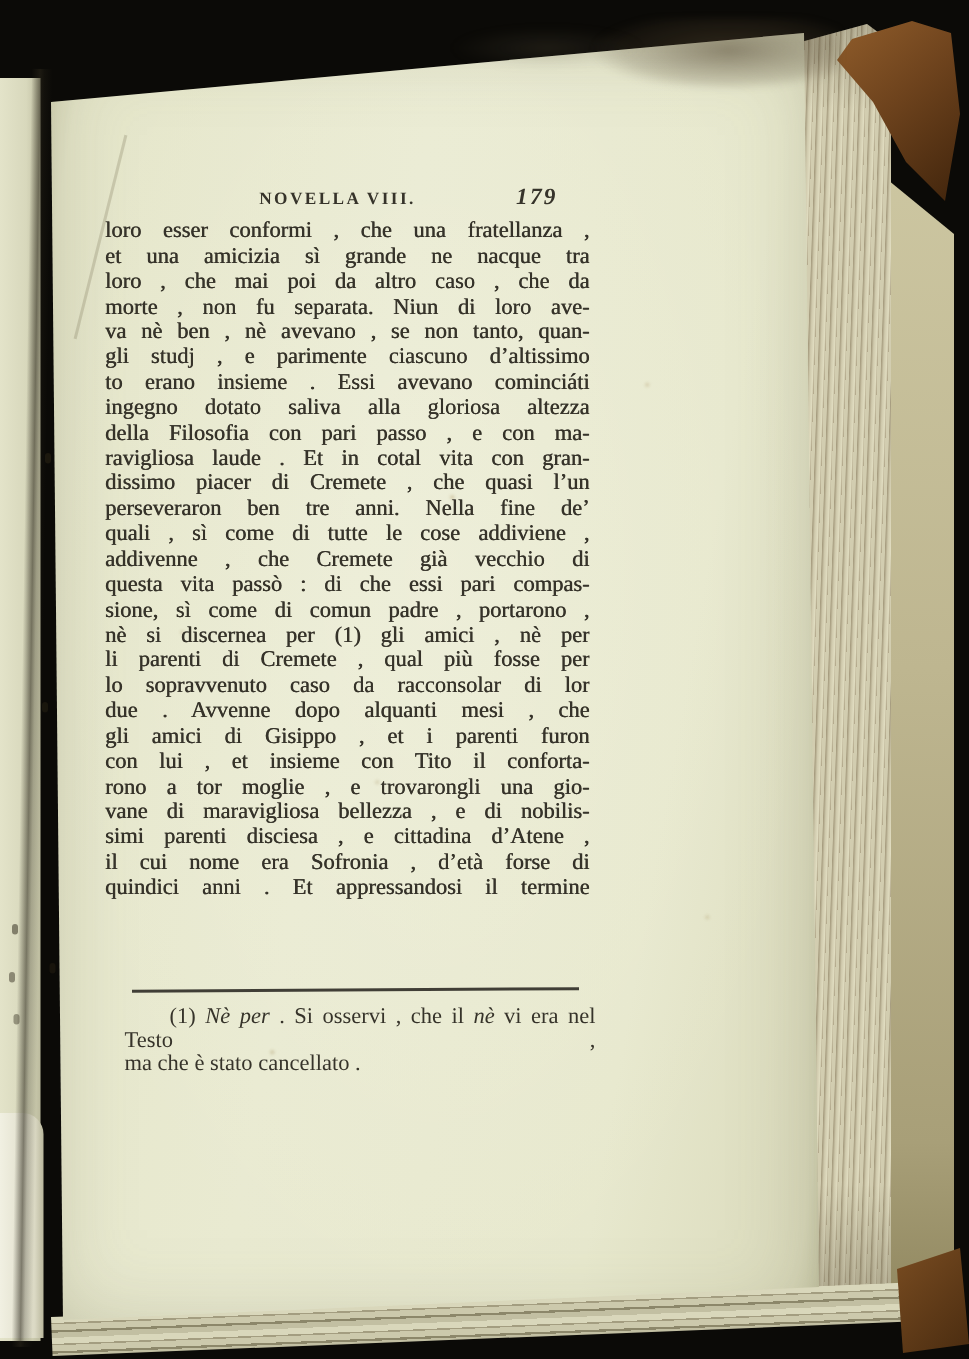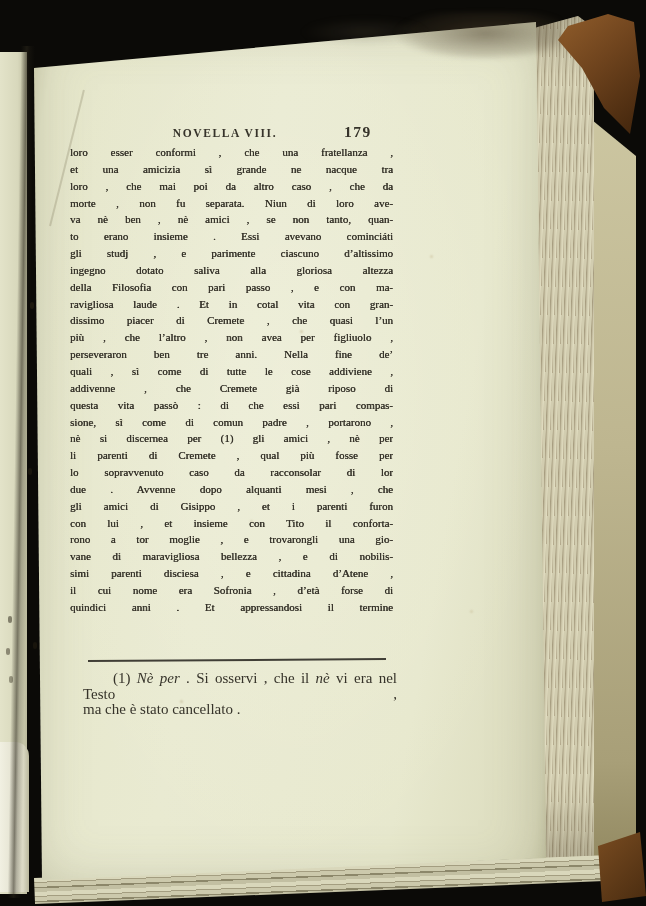--- a/index.html
+++ b/index.html
@@ -88,25 +88,25 @@
       8px 616px rgba(40,34,20,.5),6px 648px rgba(40,34,20,.45),9px 676px rgba(40,34,20,.4);
   }
   
   .text-layer{position:absolute;inset:0;z-index:10;color:#36332a;}
   .header-title{
     position:absolute;left:70px;top:127px;width:310px;text-align:center;
     font-size:11.5px;font-weight:bold;letter-spacing:1.6px;
   }
   .page-number{
     position:absolute;left:344px;top:123px;width:42px;
-    font-size:15.5px;letter-spacing:1.5px;font-weight:bold;
+    font-size:15.5px;letter-spacing:1.5px;font-weight:bold;font-style:italic;
   }
   .body-block{position:absolute;left:70px;top:146px;width:323px;}
   .line{
-    height:16.85px;overflow:hidden;font-size:11px;
+    height:16.85px;overflow:hidden;font-size:15px;
     text-align:justify;text-align-last:justify;
     text-shadow:.3px 0 0 currentColor;
   }
   .fn-rule{
     position:absolute;left:88px;top:659px;width:298px;height:2px;
     background:#403e36;transform:rotate(-.35deg);
   }
   .footnote{position:absolute;left:83px;top:671px;width:314px;font-size:15px;line-height:15.5px;}
   .fn1{text-indent:30px;text-align:justify;text-align-last:justify;}
   .it{font-style:italic;}
@@ -131,31 +131,30 @@
 
 <div class="text-layer">
   <div class="header-title">NOVELLA VIII.</div>
   <div class="page-number">179</div>
 
   <div class="body-block">
     <div class="line">loro esser conformi , che una fratellanza ,</div>
     <div class="line">et una amicizia sì grande ne nacque tra</div>
     <div class="line">loro , che mai poi da altro caso , che da</div>
     <div class="line">morte , non fu separata. Niun di loro ave-</div>
-    <div class="line">va nè ben , nè amici , se non tanto, quan-</div>
+    <div class="line">va nè ben , nè avevano , se non tanto, quan-</div>
+    <div class="line">gli studj , e parimente ciascuno d’altissimo</div>
     <div class="line">to erano insieme . Essi avevano cominciáti</div>
-    <div class="line">gli studj , e parimente ciascuno d’altissimo</div>
     <div class="line">ingegno dotato saliva alla gloriosa altezza</div>
     <div class="line">della Filosofia con pari passo , e con ma-</div>
     <div class="line">ravigliosa laude . Et in cotal vita con gran-</div>
     <div class="line">dissimo piacer di Cremete , che quasi l’un</div>
-    <div class="line">più , che l’altro , non avea per figliuolo ,</div>
     <div class="line">perseveraron ben tre anni. Nella fine de’</div>
     <div class="line">quali , sì come di tutte le cose addiviene ,</div>
-    <div class="line">addivenne , che Cremete già riposo di</div>
+    <div class="line">addivenne , che Cremete già vecchio di</div>
     <div class="line">questa vita passò : di che essi pari compas-</div>
     <div class="line">sione, sì come di comun padre , portarono ,</div>
     <div class="line">nè si discernea per (1) gli amici , nè per</div>
     <div class="line">li parenti di Cremete , qual più fosse per</div>
     <div class="line">lo sopravvenuto caso da racconsolar di lor</div>
     <div class="line">due . Avvenne dopo alquanti mesi , che</div>
     <div class="line">gli amici di Gisippo , et i parenti furon</div>
     <div class="line">con lui , et insieme con Tito il conforta-</div>
     <div class="line">rono a tor moglie , e trovarongli una gio-</div>
     <div class="line">vane di maravigliosa bellezza , e di nobilis-</div>

